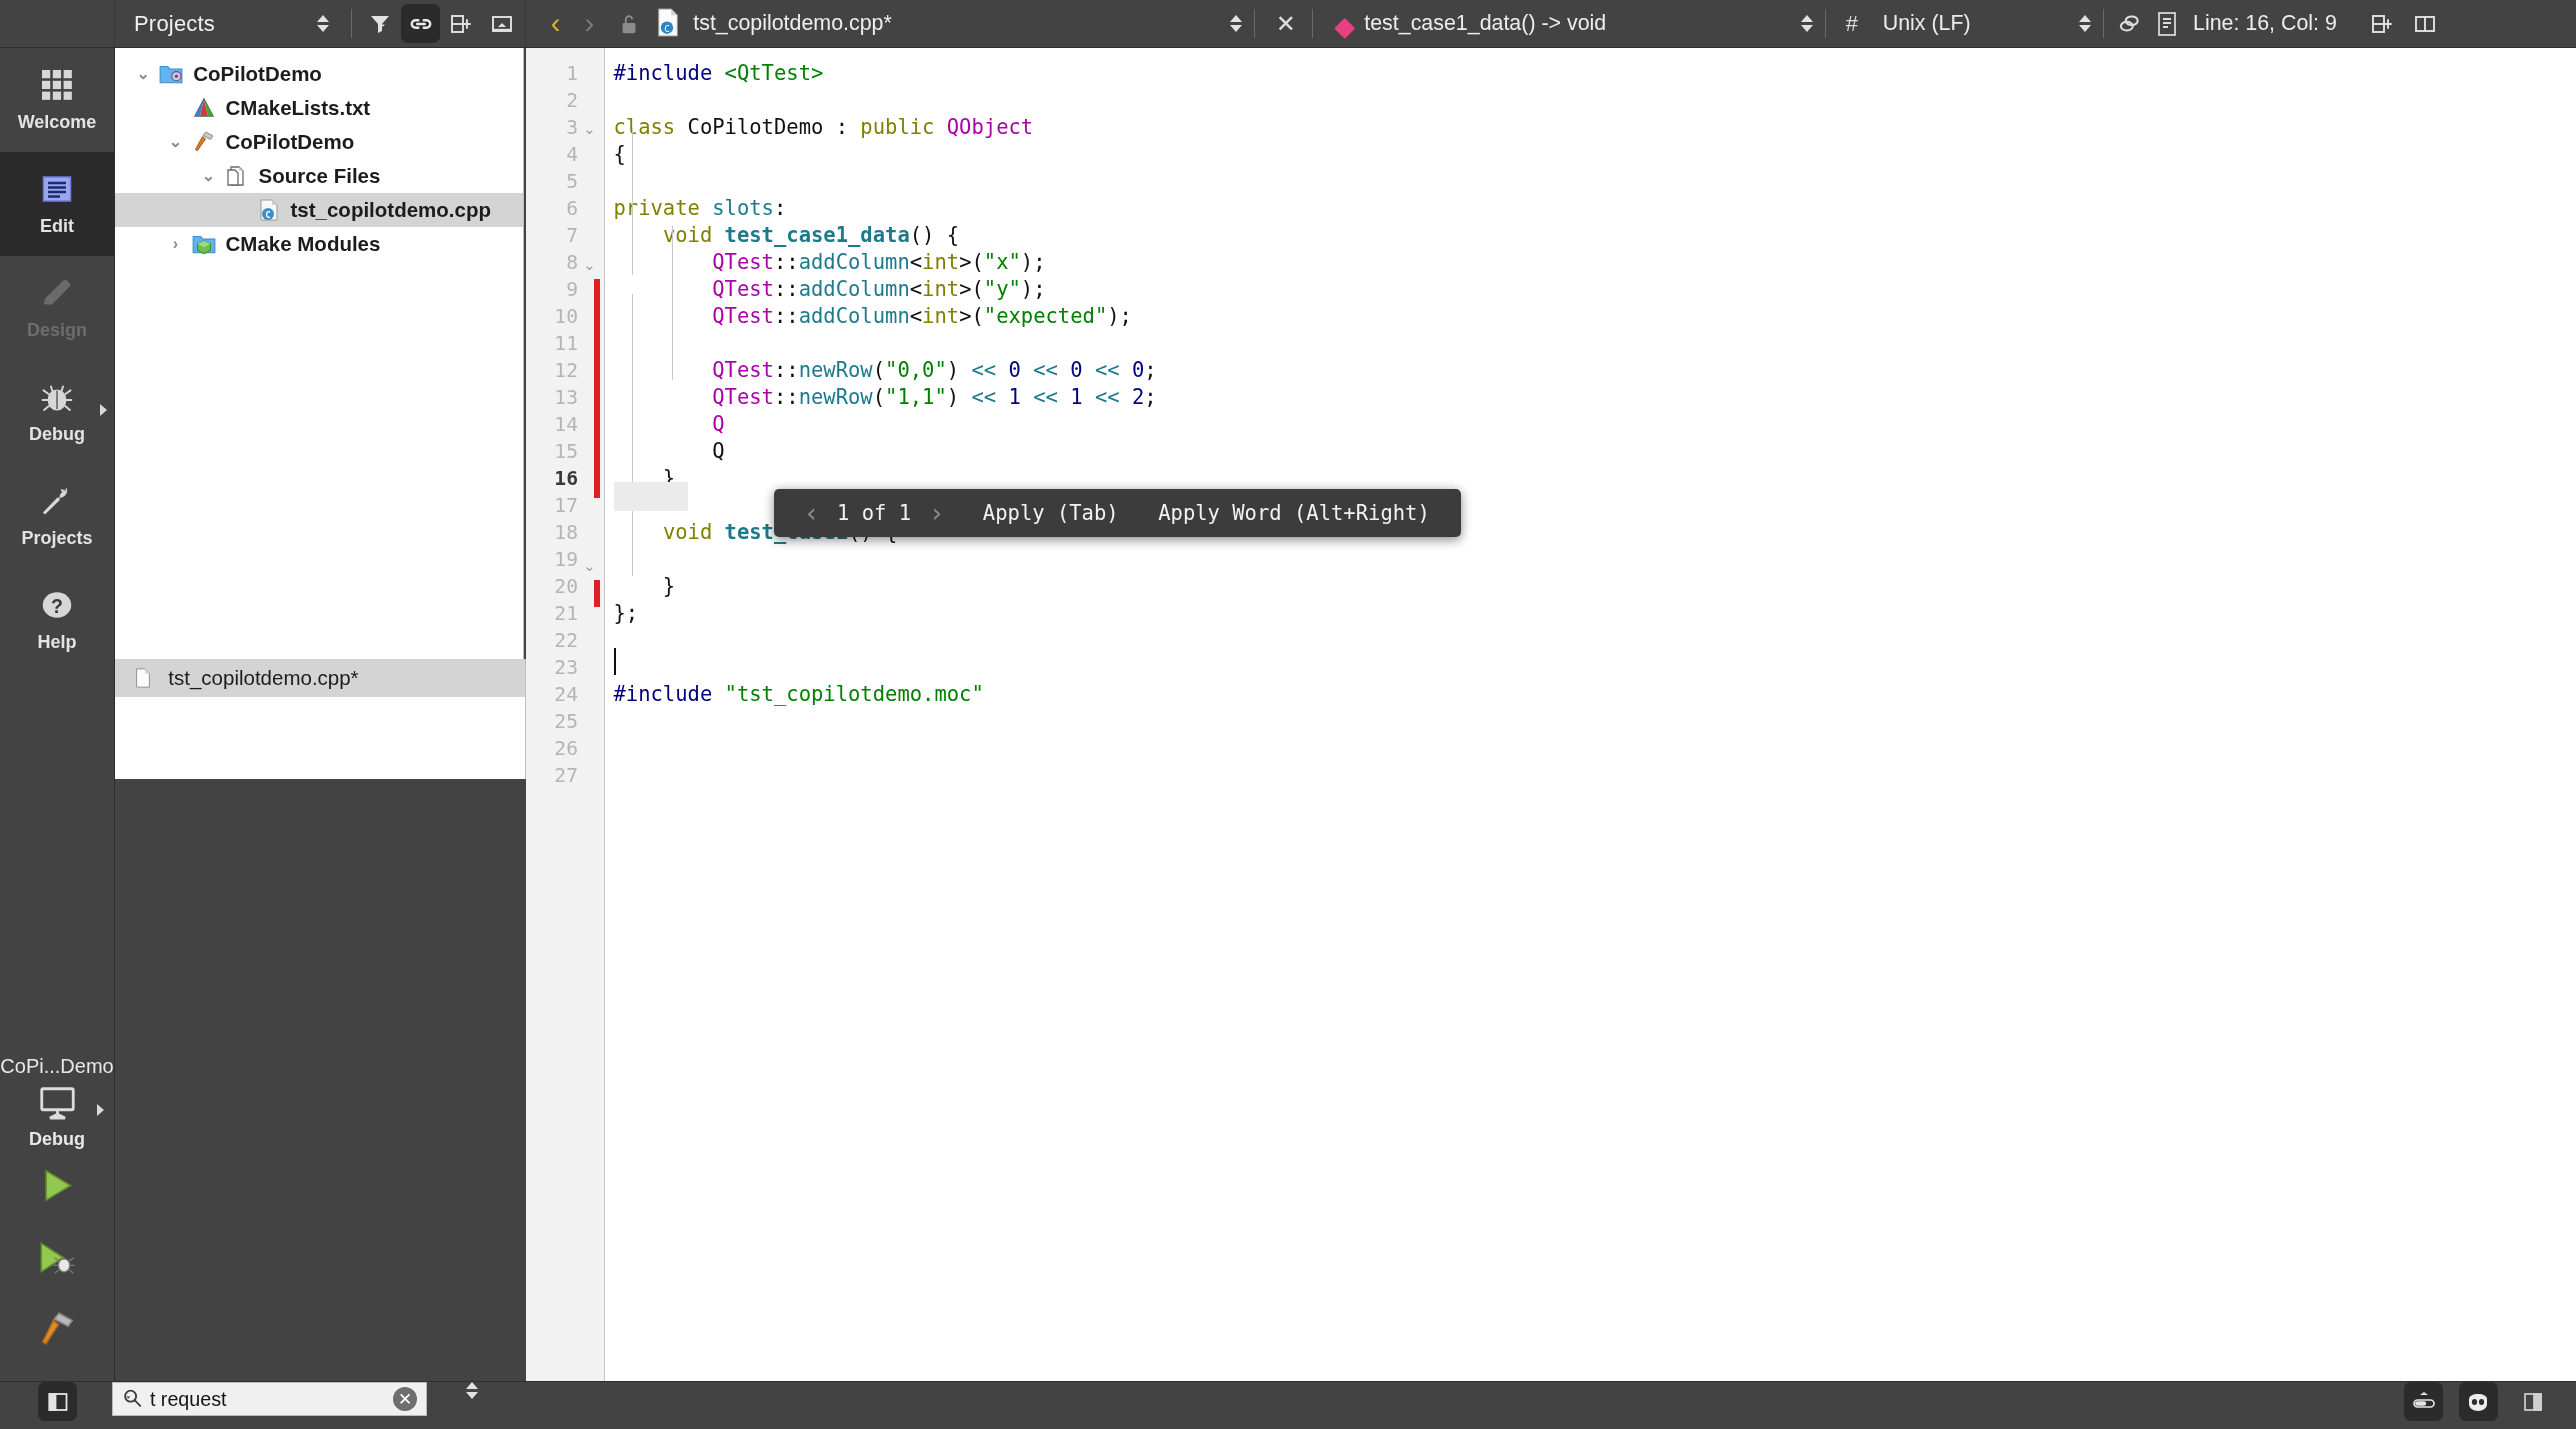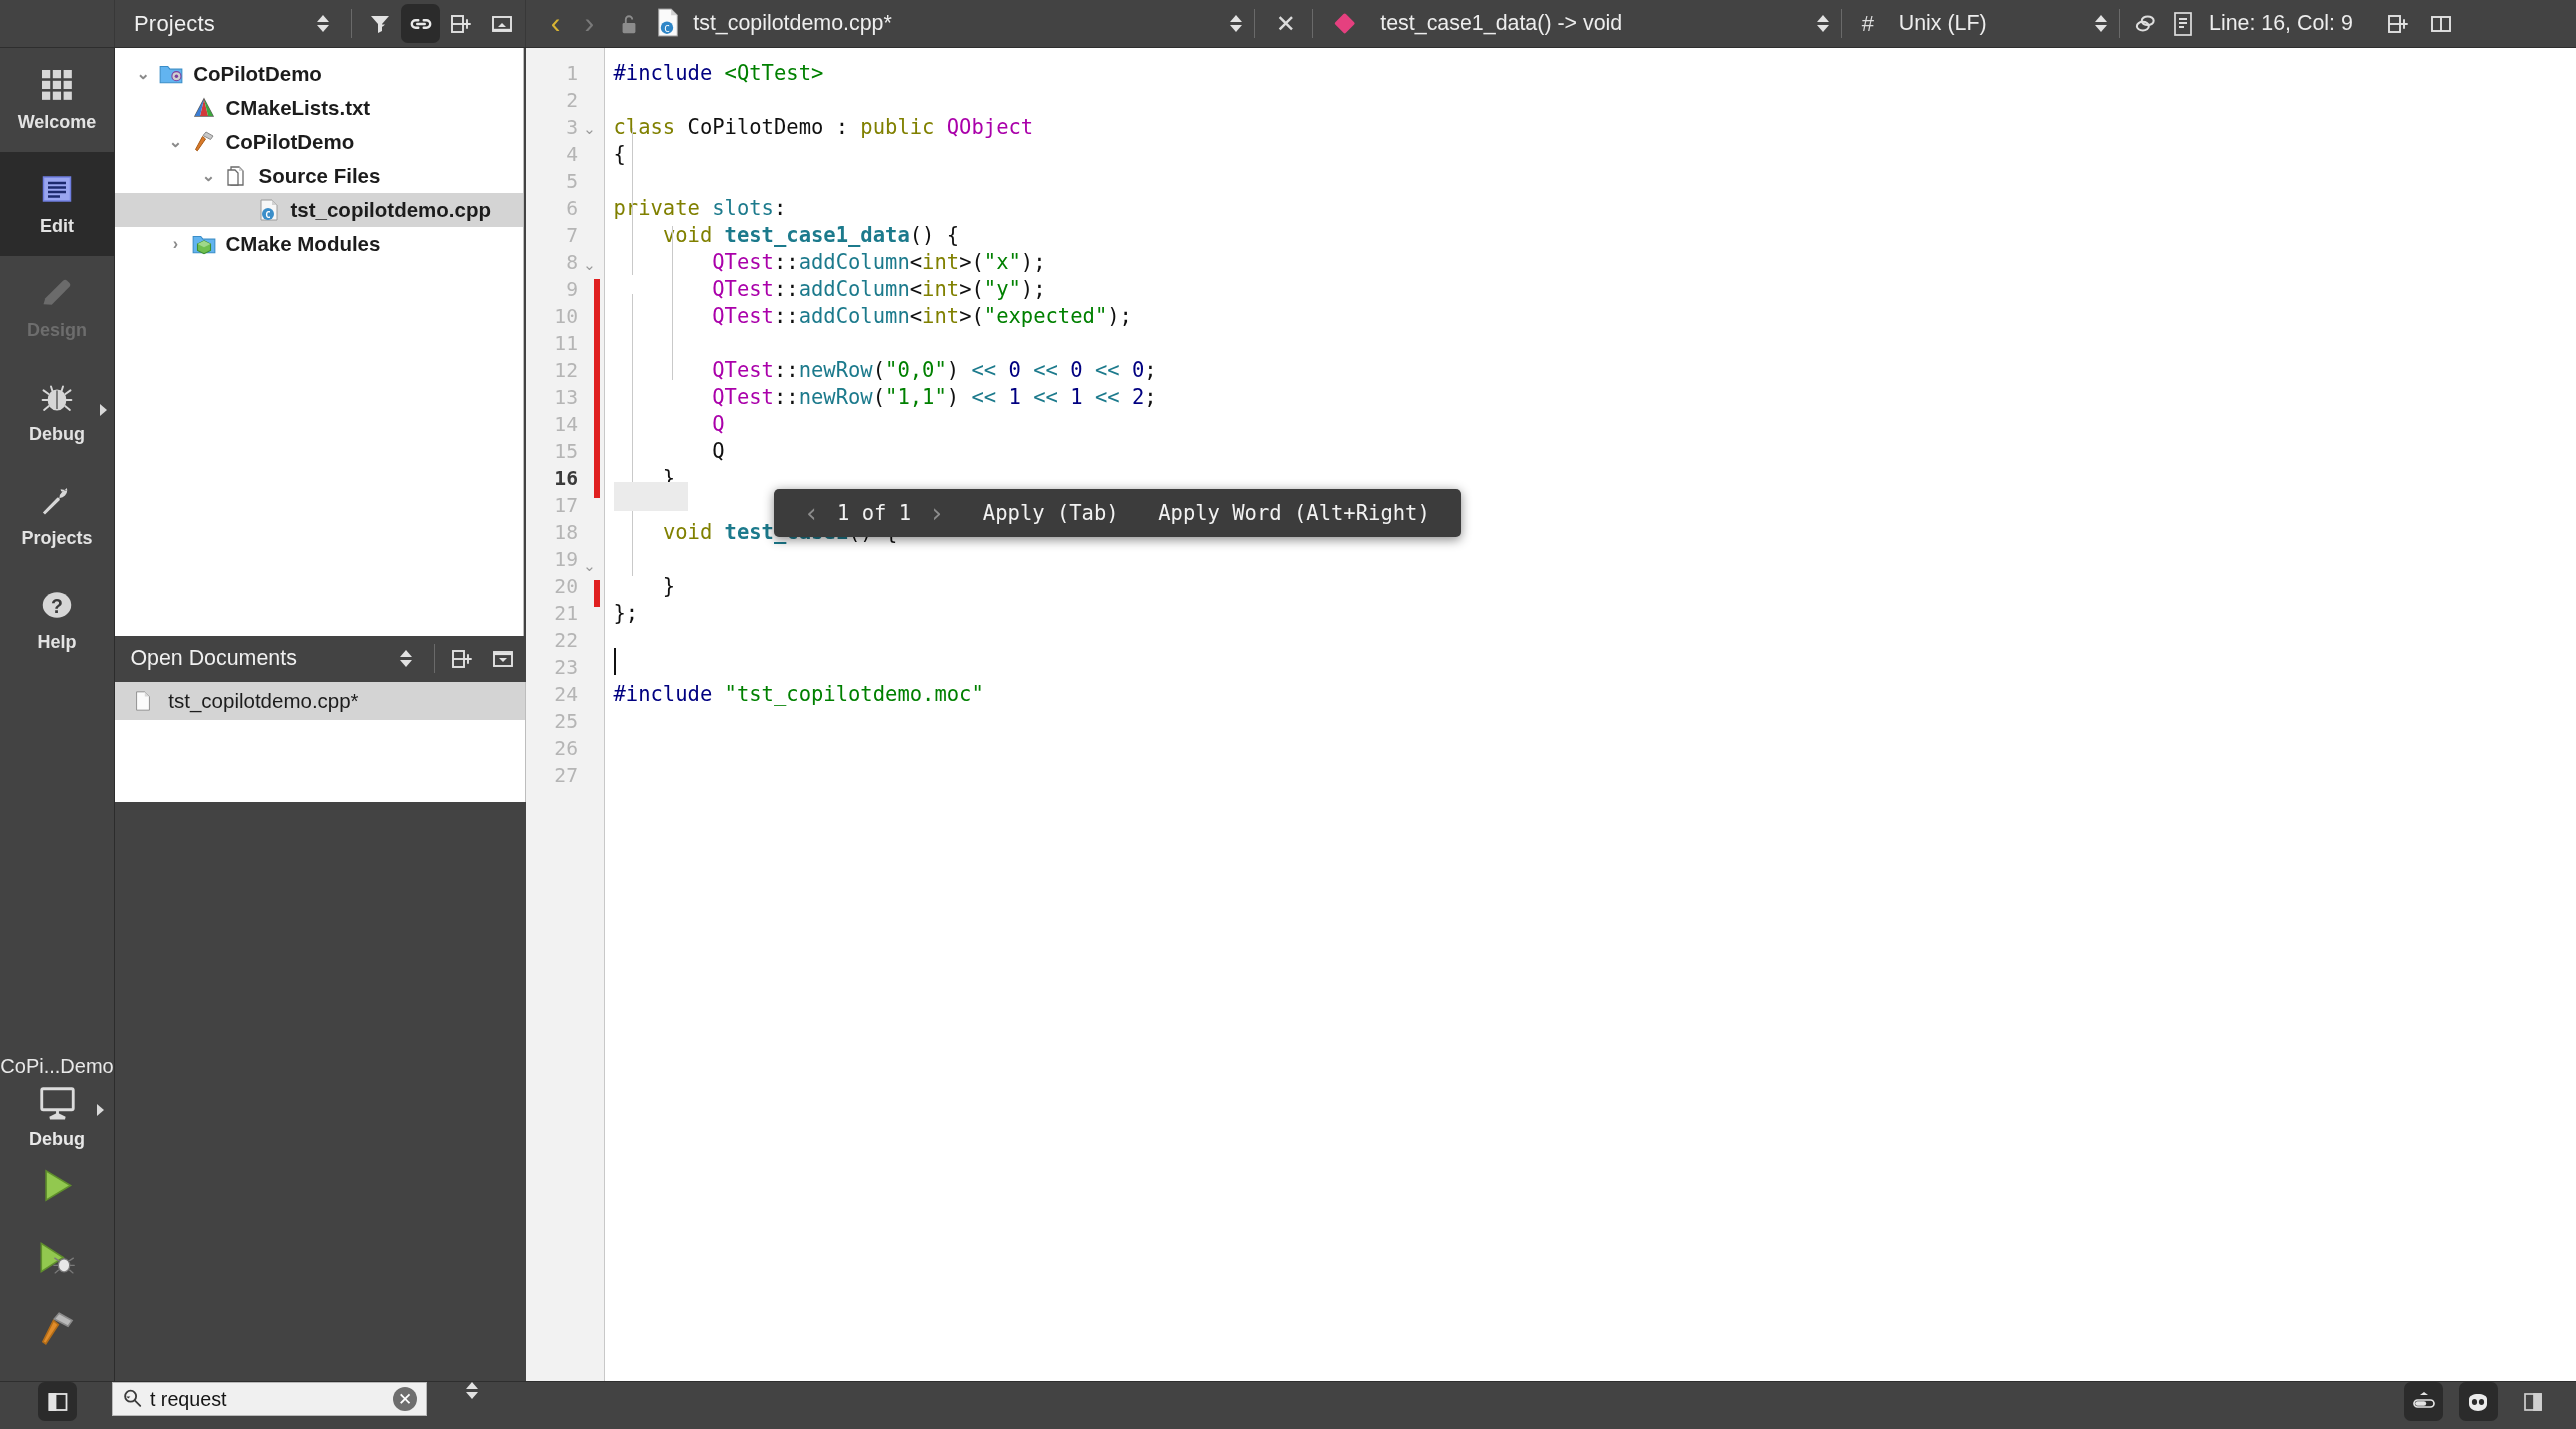--- a/index.html
+++ b/index.html
@@ -37,21 +37,21 @@
   .chev { width:32px; height:39px; display:flex; align-items:center; justify-content:center; font-size:29px; line-height:1; }
   .chev.back { color:#d8b434; }
   .chev.fwd { color:#7a7a7a; }
   .lock-ico { width:38px;height:39px;display:flex;align-items:center;justify-content:center;margin-left:3.4px;}
   .filechip { display:flex; align-items:center; gap:12px; margin-left: 6.8px; }
   .filechip .fname { color:#eeeeee; font-size:21.4px; }
   .spin { width:22px; display:flex; flex-direction:column; align-items:center; justify-content:center; gap:2.6px; margin-left: 333px; }
   .tri-up { width:0;height:0;border-left:6.8px solid transparent;border-right:6.8px solid transparent;border-bottom:7.7px solid #e2e2e2; }
   .tri-dn { width:0;height:0;border-left:6.8px solid transparent;border-right:6.8px solid transparent;border-top:7.7px solid #e2e2e2; }
   .xbtn { width:39px;height:39px;display:flex;align-items:center;justify-content:center;color:#dcdcdc;font-size:24px; margin-left:5.1px;}
-  .symchip { display:flex; align-items:center; gap:28px; margin-left: 17px; }
+  .symchip { display:flex; align-items:flex-end; gap:12px; margin-left: 17px; }
   .diamond { width:15.4px;height:15.4px;background:#e5407f;transform:rotate(45deg); border-radius:1.7px;}
   .symchip .sym { color:#ededed; font-size:21.4px; }
   .spin2 { width:22px; display:flex; flex-direction:column; align-items:center; gap:2.6px; margin-left: 190px; }
   .hashico { color:#dcdcdc; font-size:22px; width:38px; text-align:center; }
   .lineend { color:#ededed; font-size:21.4px; margin-left: 12px;}
   .spin3 { width:22px; display:flex; flex-direction:column; align-items:center; gap:2.6px; margin-left: 103px; }
   .posico { width:38px;height:39px;display:flex;align-items:center;justify-content:center;}
   .poslbl { color:#ededed; font-size:21.4px; margin-left:6.8px;}
   .splitico { width:43px;height:39px;display:flex;align-items:center;justify-content:center;margin-left:24px;}
   .splitico2 { width:43px;height:39px;display:flex;align-items:center;justify-content:center;}
@@ -486,46 +486,20 @@
               <svg width="26" height="26" viewBox="0 0 24 24">
                 <path d="M2 5h7l2 2.5h11V20H2z" fill="#62b4f0" stroke="#3a8dc8"></path>
                 <path d="M12 9l6 3v6l-6 3-6-3v-6z" fill="#6fbf4f" stroke="#3f8f2f"></path>
                 <path d="M12 9l6 3-6 3-6-3z" fill="#9fd88a"></path>
               </svg>
             </span>
             <span>CMake Modules</span>
           </div>
         </div>
 
-      <div class="opendocs-hdr">
-        <span class="t">Open Documents</span>
-        <div class="tb-icons">
-          <div class="ticon">
-            <div style="display:flex;flex-direction:column;gap:2.6px;align-items:center;">
-              <div class="tri-up"></div>
-                <div class="tri-dn"></div>
-            </div>
-          </div>
-          <div class="vsep"></div>
-          <div class="ticon">
-            <svg width="24" height="24" viewBox="0 0 24 24" fill="none" stroke="#e2e2e2" stroke-width="1.9">
-              <rect x="3" y="4" width="11" height="16"></rect>
-                <path d="M3 12h11"></path>
-                <path d="M18 8v8M15 12h6" stroke-linecap="round"></path>
-            </svg>
-          </div>
-          <div class="ticon">
-            <svg width="24" height="24" viewBox="0 0 24 24" fill="none" stroke="#e2e2e2" stroke-width="1.9">
-              <rect x="3" y="5" width="18" height="14"></rect>
-                <path d="M8 11l4 4 4-4" fill="#e2e2e2" stroke="none"></path>
-                <path d="M3 7h18" stroke-width="2.2"></path>
-            </svg>
-          </div>
-        </div>
-      </div>
 
       <div class="odlist">
           <div class="odrow">
             <span class="tico">
               <svg width="22" height="24" viewBox="0 0 24 24">
                 <path d="M5 2h9l5 5v15H5z" fill="#fbfbfb" stroke="#8a8a8a"></path>
                 <path d="M14 2l5 5h-5z" fill="#d8d8d8"></path>
               </svg>
             </span>
             <span>tst_copilotdemo.cpp*</span>

